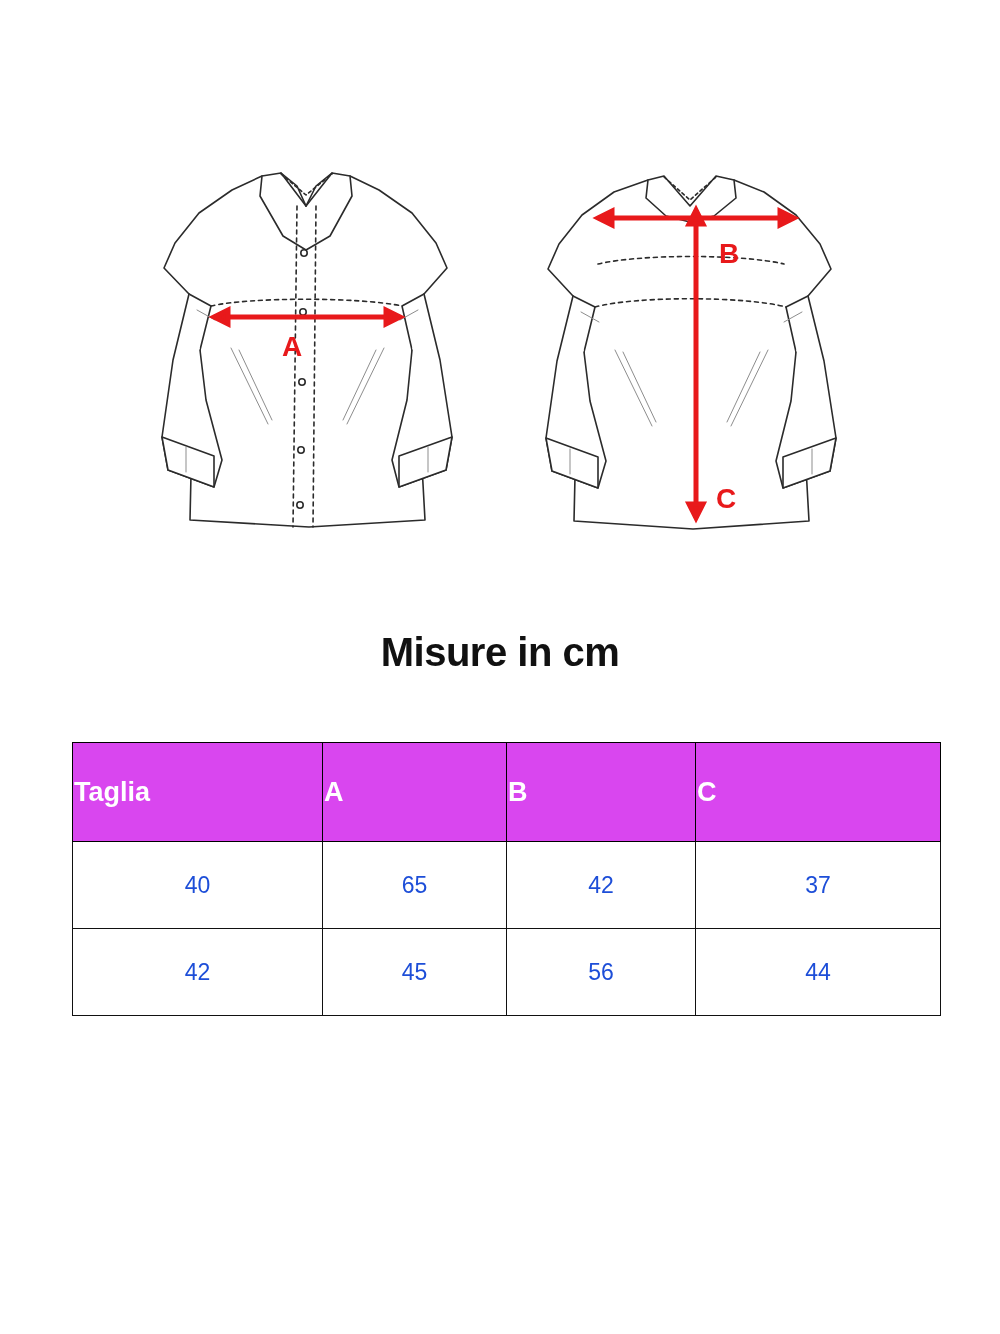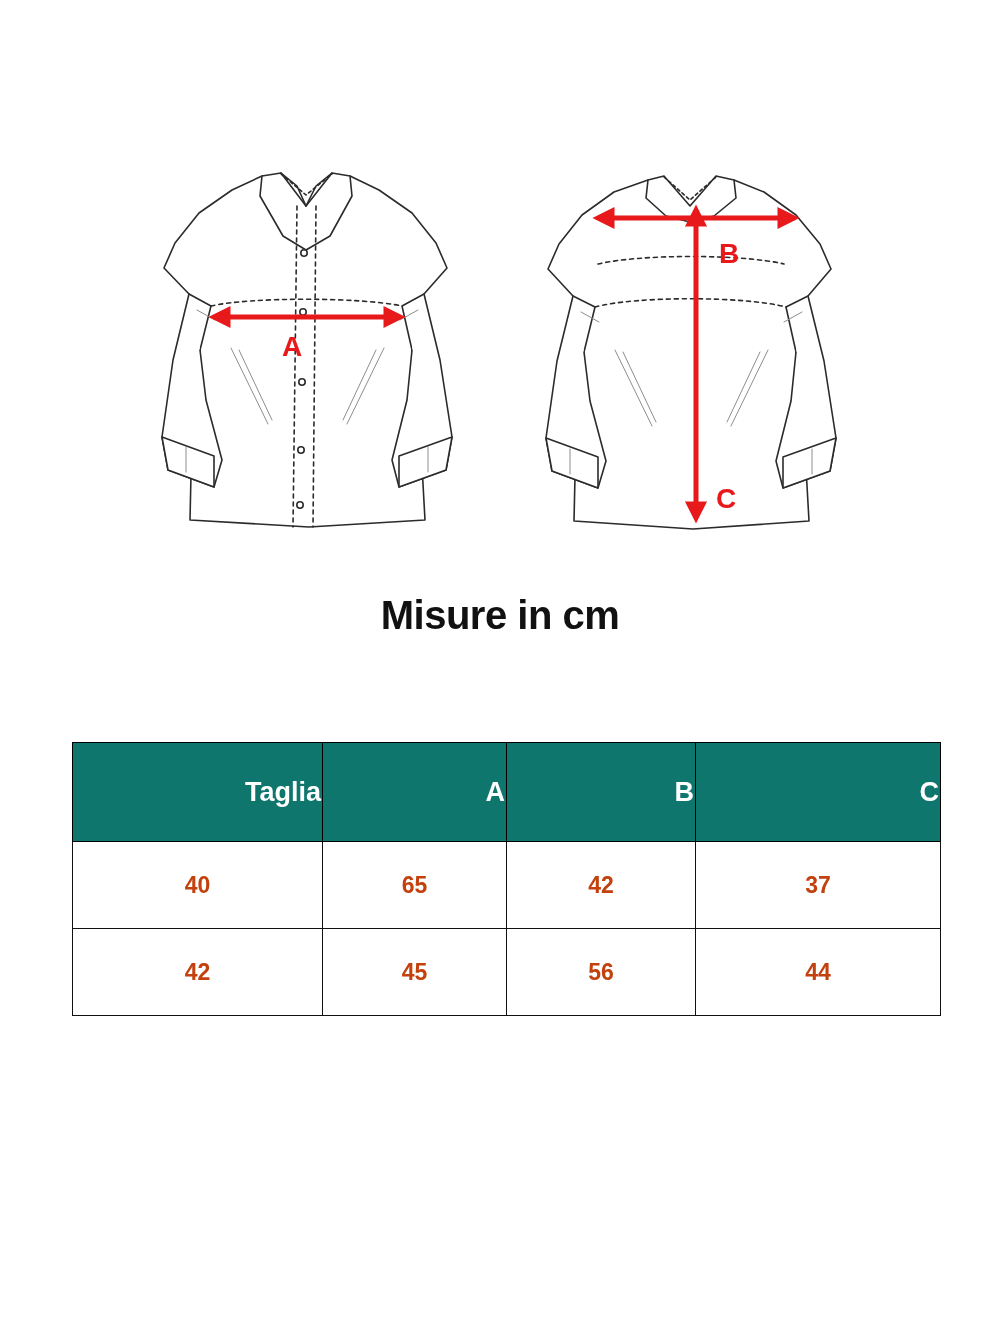--- a/index.html
+++ b/index.html
@@ -25,58 +25,58 @@
     left: 0;
     top: 0;
     width: 1000px;
     height: 600px;
   }
   .diagram-area svg {
     display: block;
   }
   .measure-title {
     position: absolute;
-    top: 593px;
+    top: 630px;
     left: 0;
     width: 1000px;
     text-align: center;
     font-size: 40px;
     font-weight: bold;
     letter-spacing: -0.5px;
     color: #111111;
   }
   .table-wrap {
     position: absolute;
     left: 72px;
     top: 742px;
     width: 856px;
   }
   table.size-table {
     border-collapse: collapse;
     width: 856px;
     table-layout: fixed;
   }
   table.size-table thead th {
-    background: #0f766e;
+    background: #d946ef;
     color: #ffffff;
     font-size: 27px;
     font-weight: bold;
     height: 96px;
     border: 1px solid #000000;
-    text-align: right;
+    text-align: left;
     vertical-align: middle;
   }
   table.size-table tbody td {
     border: 1px solid #111111;
     height: 84px;
     text-align: center;
     vertical-align: middle;
     font-size: 23px;
-    font-weight: bold;
-    color: #c2410c;
+    font-weight: normal;
+    color: #1d4ed8;
     background: #ffffff;
   }
   .col-taglia { width: 247px; }
   .col-a { width: 181px; }
   .col-b { width: 186px; }
   .col-c { width: 242px; }
 </style>
 </head>
 <body>
 

